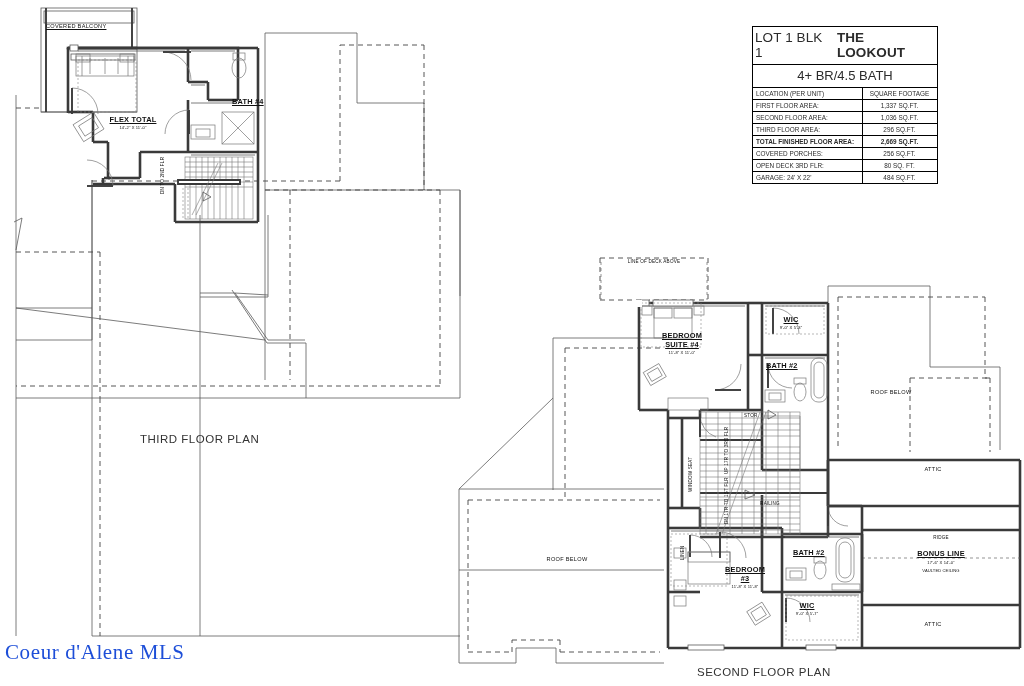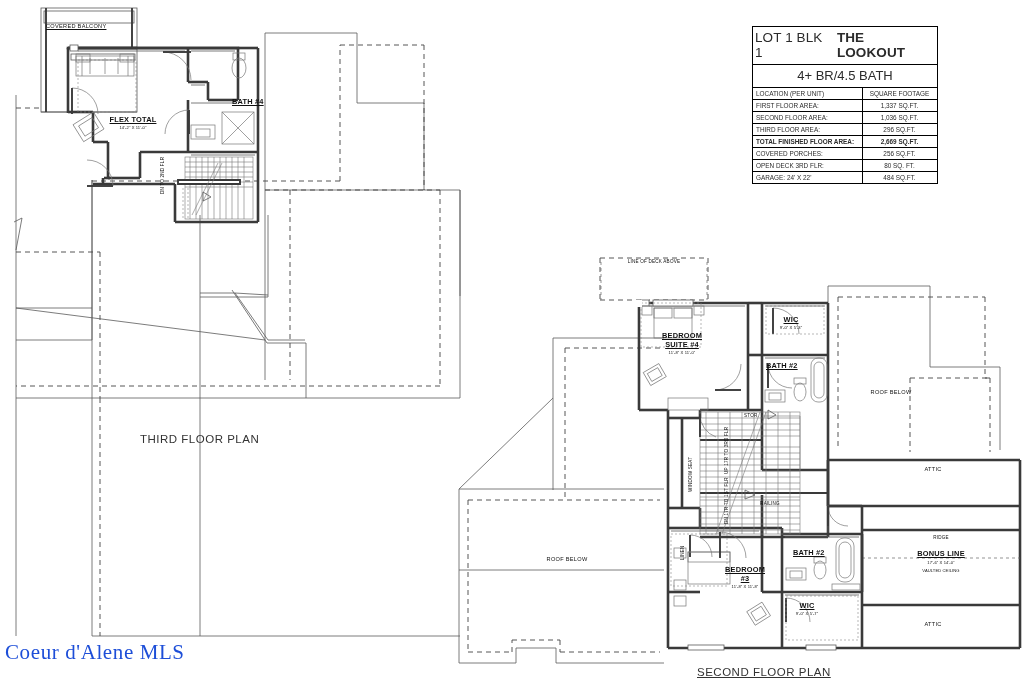--- a/index.html
+++ b/index.html
@@ -481,17 +481,17 @@
 
   <div class="lbl u room-name ctr" style="left:745px;top:565px;">BEDROOM</div>
   <div class="lbl u room-name ctr" style="left:745px;top:574px;">#3</div>
   <div class="lbl room-dim ctr" style="left:745px;top:584px;">11'-8" X 11'-8"</div>
 
   <div class="lbl u room-name" style="left:793px;top:548px;">BATH #2</div>
 
   <div class="lbl u room-name ctr" style="left:807px;top:601px;">WIC</div>
   <div class="lbl room-dim ctr" style="left:807px;top:611px;">9'-0" X 5'-7"</div>
 
-  <div class="plan-title" style="left:697px;top:666px;text-decoration:underline;">SECOND FLOOR PLAN</div>
+  <div class="plan-title" style="left:697px;top:666px;">SECOND FLOOR PLAN</div>
 
   <div class="watermark">Coeur d'Alene MLS</div>
 
 </div>
 
 </body></html>

